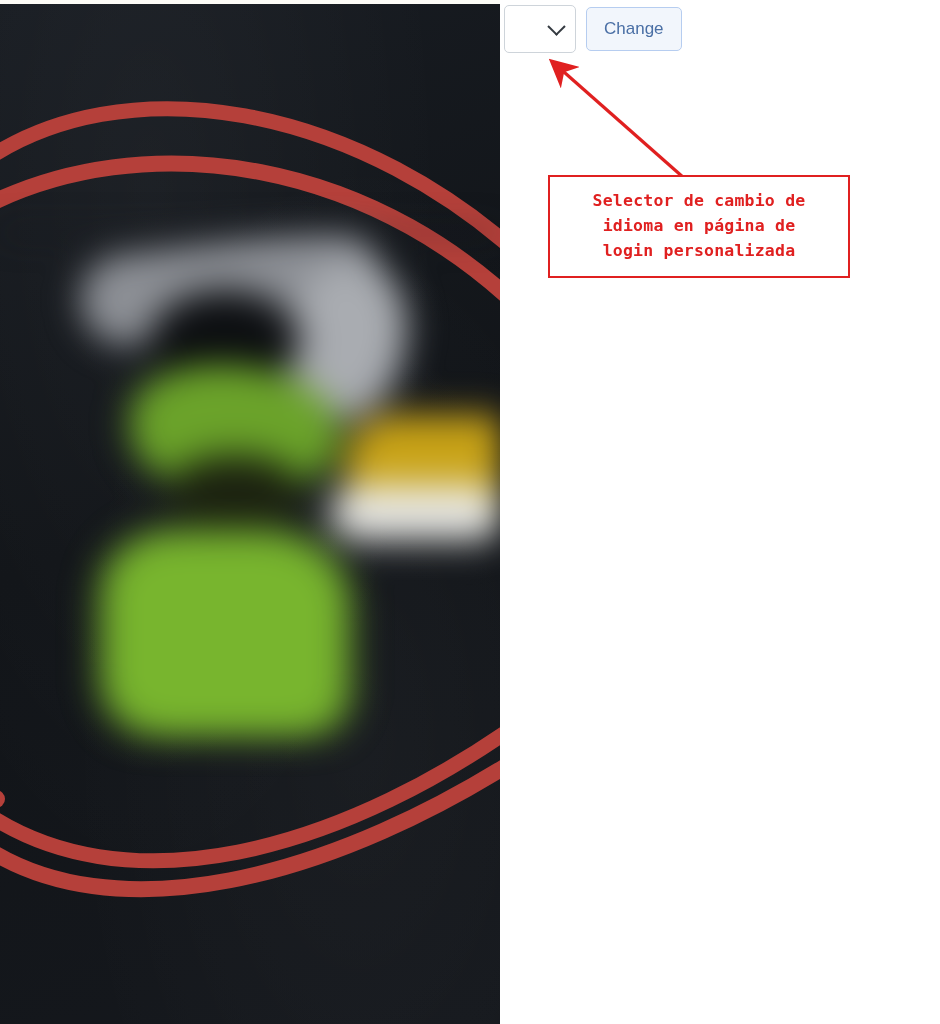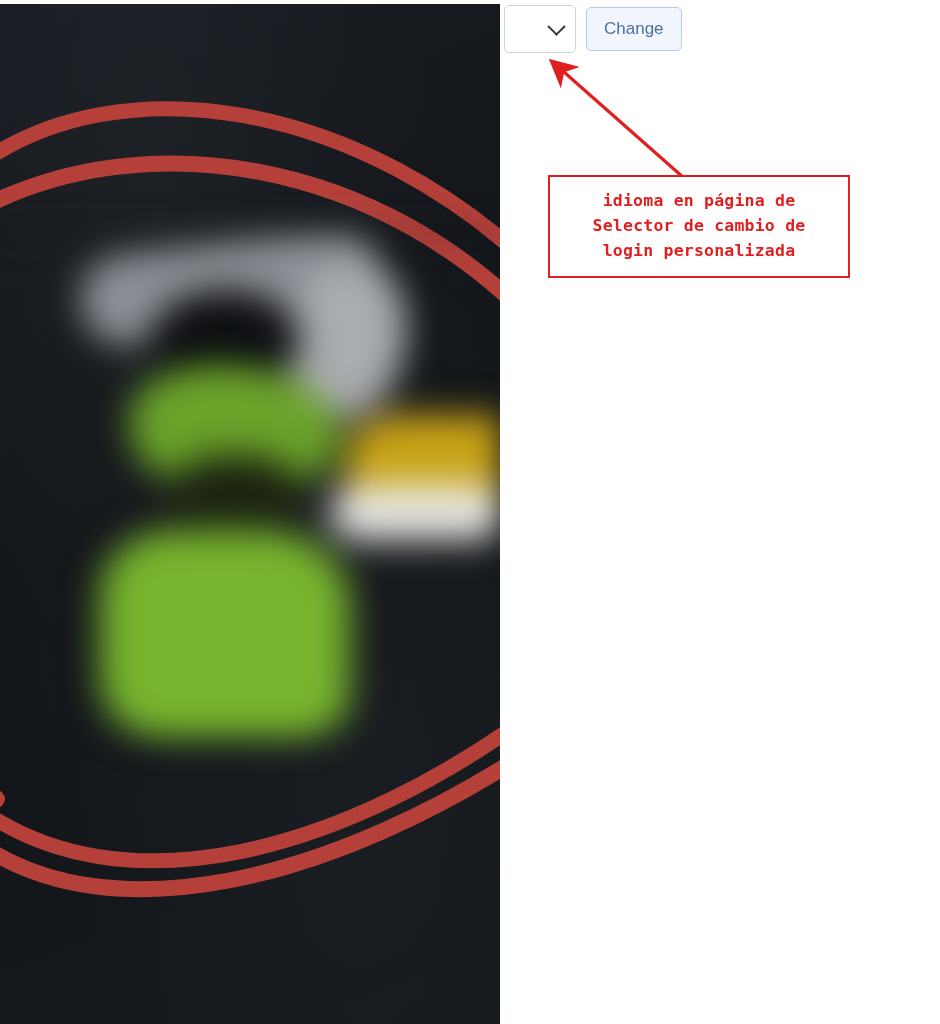--- a/index.html
+++ b/index.html
@@ -386,22 +386,22 @@
     <svg class="anno-arrow" viewBox="0 0 200 150">
       <defs>
         <marker id="ah" markerWidth="9" markerHeight="9" refX="6" refY="4.5" orient="auto" markerUnits="strokeWidth">
           <path d="M0,0 L9,4.5 L0,9 L2.6,4.5 z" fill="#e02020"></path>
         </marker>
       </defs>
       <line x1="144" y1="133" x2="16" y2="20" stroke="#e02020" stroke-width="3.2" marker-end="url(#ah)"></line>
     </svg>
 
     <div class="anno-box">
+      <p>Selector de cambio de</p>
       <p>idioma en página de</p>
-      <p>Selector de cambio de</p>
       <p>login personalizada</p>
     </div>
   </div>
 
   <div class="logo-wrap" style="left:556px;">
     <div class="logo-word lw1"></div>
     <div class="logo-tail"></div>
     <div class="logo-word lw2"></div>
     <div class="logo-word lw3"></div>
     <div class="logo-dot"></div>

